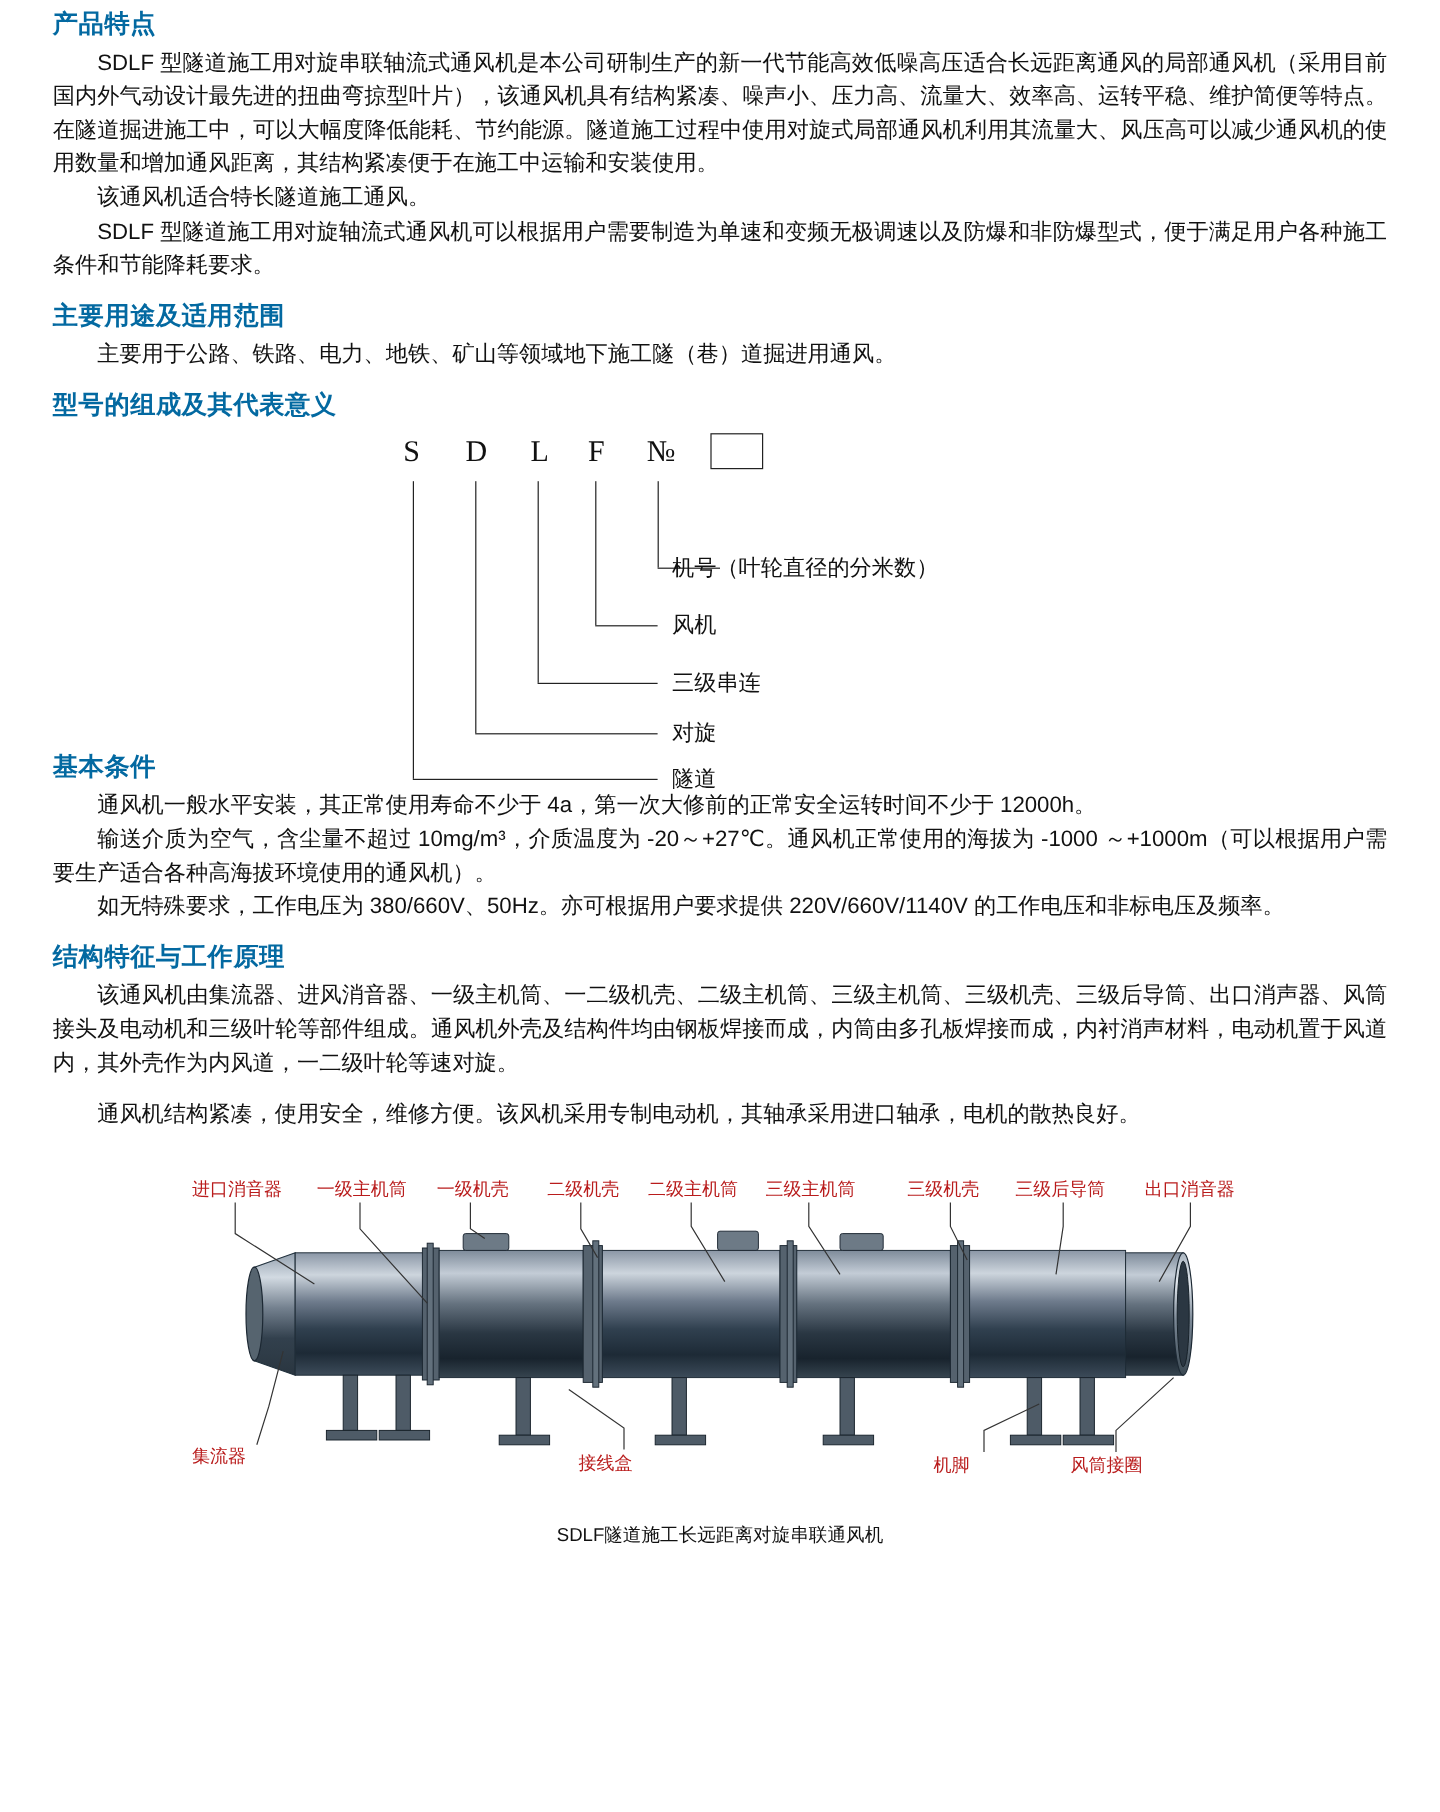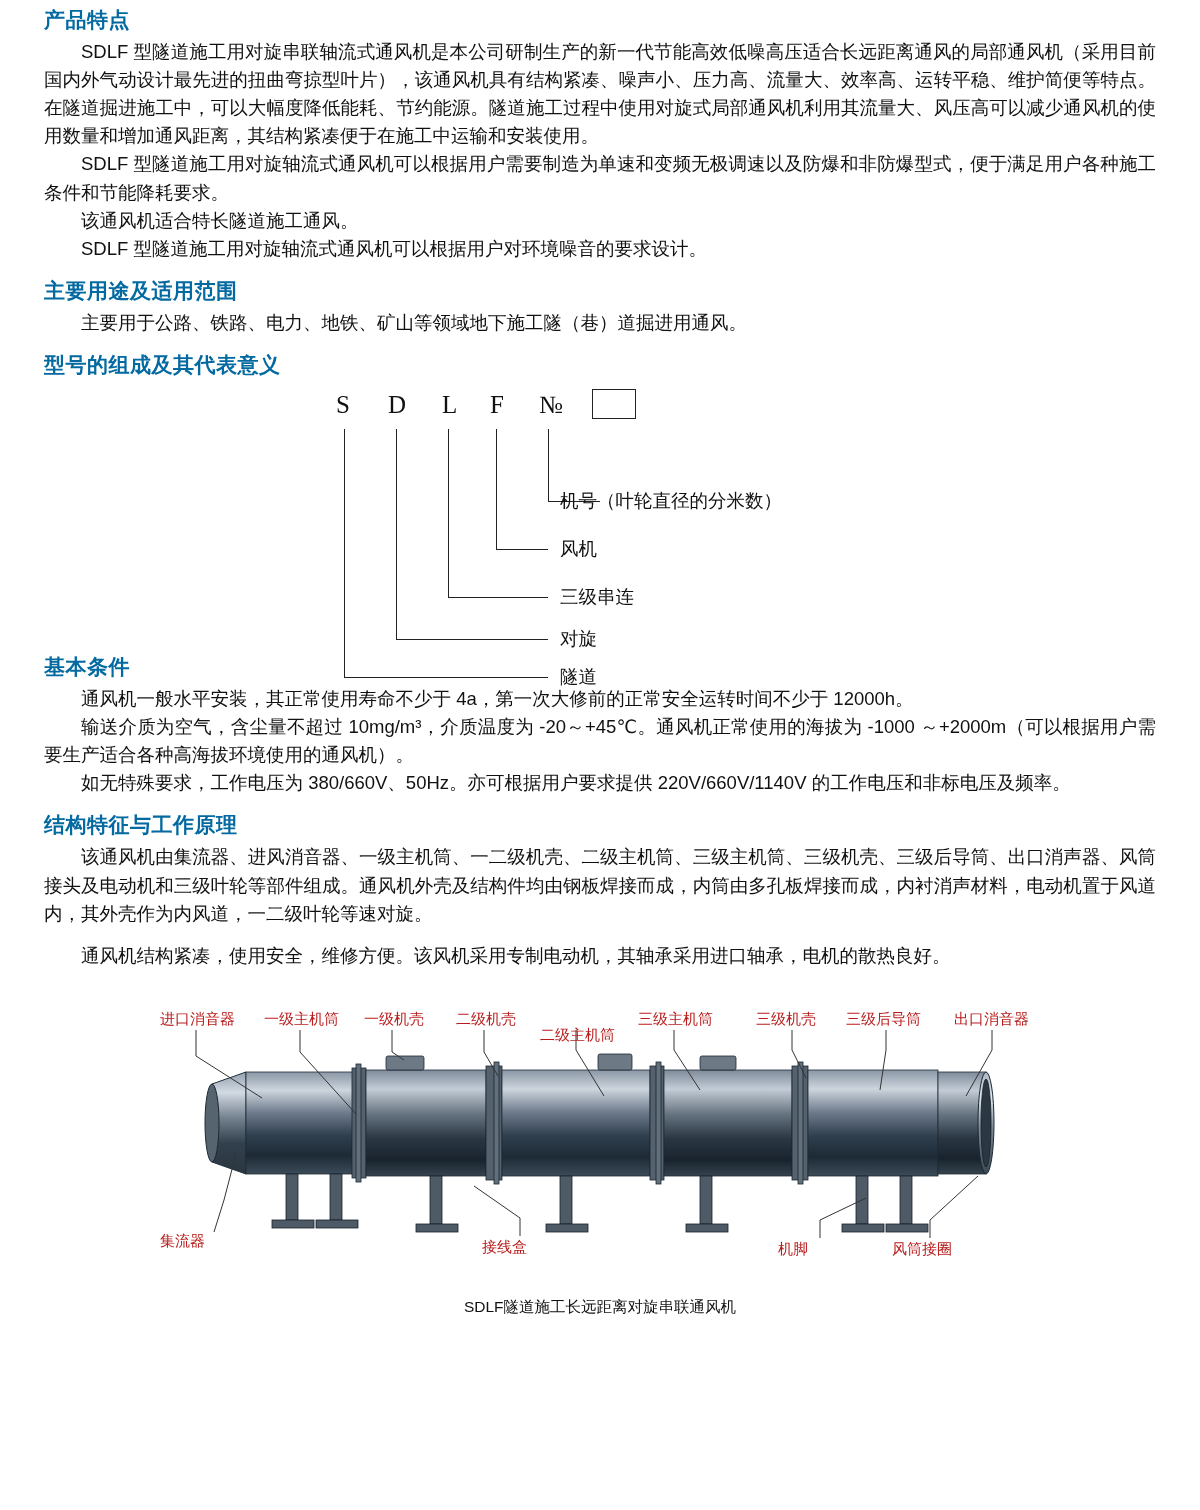--- a/index.html
+++ b/index.html
@@ -110,23 +110,22 @@
   }
 </style>
 </head>
 <body>
 
 <div class="page">
   <div class="content">
 
     <h2 class="section-head">产品特点</h2>
     <p class="para indent">SDLF 型隧道施工用对旋串联轴流式通风机是本公司研制生产的新一代节能高效低噪高压适合长远距离通风的局部通风机（采用目前国内外气动设计最先进的扭曲弯掠型叶片），该通风机具有结构紧凑、噪声小、压力高、流量大、效率高、运转平稳、维护简便等特点。在隧道掘进施工中，可以大幅度降低能耗、节约能源。隧道施工过程中使用对旋式局部通风机利用其流量大、风压高可以减少通风机的使用数量和增加通风距离，其结构紧凑便于在施工中运输和安装使用。</p>
+    <p class="para indent">该通风机适合特长隧道施工通风。</p>
     <p class="para indent">SDLF 型隧道施工用对旋轴流式通风机可以根据用户需要制造为单速和变频无极调速以及防爆和非防爆型式，便于满足用户各种施工条件和节能降耗要求。</p>
-    <p class="para indent">该通风机适合特长隧道施工通风。</p>
-    <p class="para indent">SDLF 型隧道施工用对旋轴流式通风机可以根据用户对环境噪音的要求设计。</p>
 
     <div class="sec-spacer"></div>
 
     <h2 class="section-head">主要用途及适用范围</h2>
     <p class="para indent">主要用于公路、铁路、电力、地铁、矿山等领域地下施工隧（巷）道掘进用通风。</p>
 
     <div class="sec-spacer"></div>
 
     <h2 class="section-head">型号的组成及其代表意义</h2>
 
@@ -157,21 +156,21 @@
 
       <div class="lbl" style="left:516px; top:103px;">机号（叶轮直径的分米数）</div>
       <div class="lbl" style="left:516px; top:151px;">风机</div>
       <div class="lbl" style="left:516px; top:199px;">三级串连</div>
       <div class="lbl" style="left:516px; top:241px;">对旋</div>
       <div class="lbl" style="left:516px; top:279px;">隧道</div>
     </div>
 
     <h2 class="section-head">基本条件</h2>
     <p class="para indent">通风机一般水平安装，其正常使用寿命不少于 4a，第一次大修前的正常安全运转时间不少于 12000h。</p>
-    <p class="para indent">输送介质为空气，含尘量不超过 10mg/m³，介质温度为 -20～+45℃。通风机正常使用的海拔为 -1000 ～+2000m（可以根据用户需要生产适合各种高海拔环境使用的通风机）。</p>
+    <p class="para indent">输送介质为空气，含尘量不超过 10mg/m³，介质温度为 -20～+27℃。通风机正常使用的海拔为 -1000 ～+1000m（可以根据用户需要生产适合各种高海拔环境使用的通风机）。</p>
     <p class="para indent">如无特殊要求，工作电压为 380/660V、50Hz。亦可根据用户要求提供 220V/660V/1140V 的工作电压和非标电压及频率。</p>
 
     <div class="sec-spacer"></div>
 
     <h2 class="section-head">结构特征与工作原理</h2>
     <p class="para indent">该通风机由集流器、进风消音器、一级主机筒、一二级机壳、二级主机筒、三级主机筒、三级机壳、三级后导筒、出口消声器、风筒接头及电动机和三级叶轮等部件组成。通风机外壳及结构件均由钢板焊接而成，内筒由多孔板焊接而成，内衬消声材料，电动机置于风道内，其外壳作为内风道，一二级叶轮等速对旋。</p>
 
     <div class="sec-spacer"></div>
 
     <p class="para indent">通风机结构紧凑，使用安全，维修方便。该风机采用专制电动机，其轴承采用进口轴承，电机的散热良好。</p>
@@ -278,21 +277,21 @@
         <path d="M820,252 L820,234 L866,212"></path>
         <path d="M930,252 L930,234 L978,190"></path>
       </g>
     </svg>
 
     
     <div class="fig-label" style="left:160px; top:24px;">进口消音器</div>
     <div class="fig-label" style="left:264px; top:24px;">一级主机筒</div>
     <div class="fig-label" style="left:364px; top:24px;">一级机壳</div>
     <div class="fig-label" style="left:456px; top:24px;">二级机壳</div>
-    <div class="fig-label" style="left:540px; top:24px;margin-top:16px;">二级主机筒</div>
+    <div class="fig-label" style="left:540px; top:24px;">二级主机筒</div>
     <div class="fig-label" style="left:638px; top:24px;">三级主机筒</div>
     <div class="fig-label" style="left:756px; top:24px;">三级机壳</div>
     <div class="fig-label" style="left:846px; top:24px;">三级后导筒</div>
     <div class="fig-label" style="left:954px; top:24px;">出口消音器</div>
 
     
     <div class="fig-label" style="left:160px; top:246px;">集流器</div>
     <div class="fig-label" style="left:482px; top:252px;">接线盒</div>
     <div class="fig-label" style="left:778px; top:254px;">机脚</div>
     <div class="fig-label" style="left:892px; top:254px;">风筒接圈</div>

